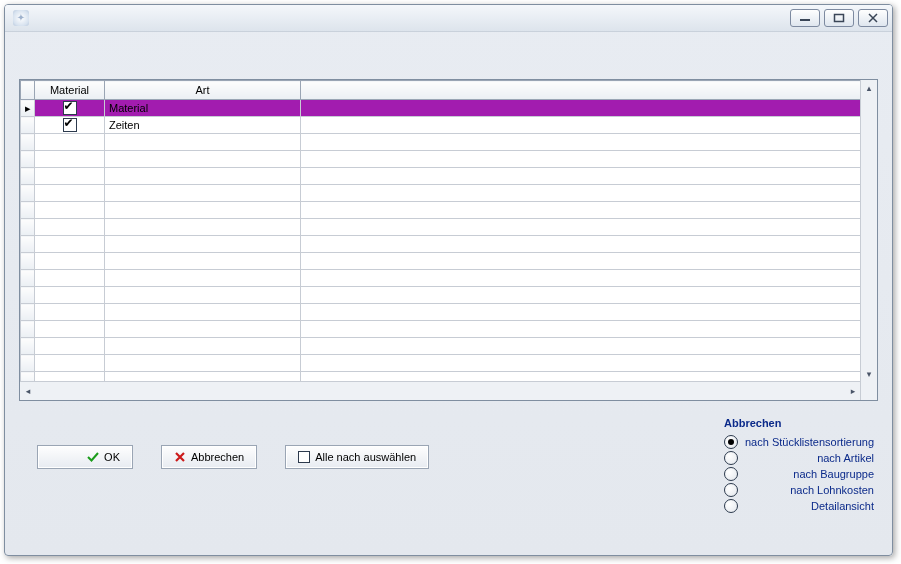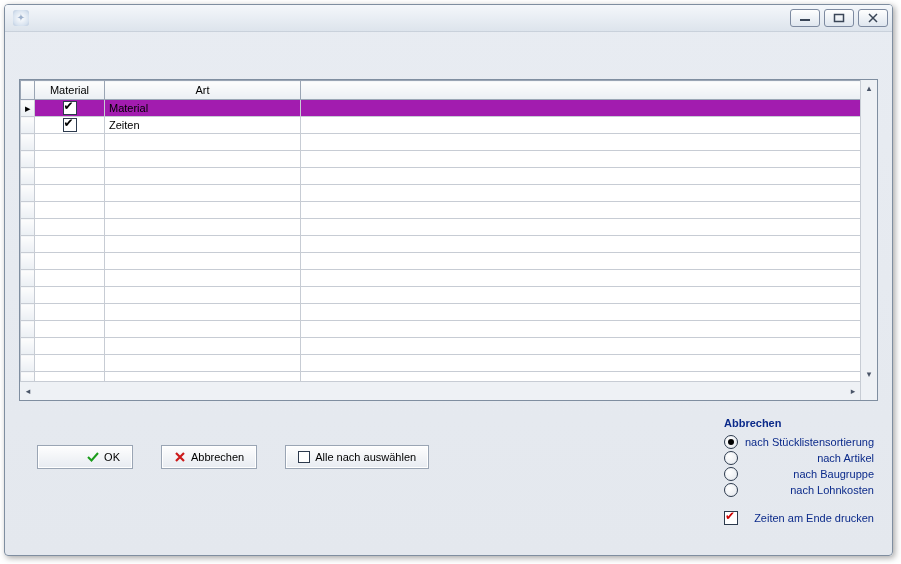--- a/index.html
+++ b/index.html
@@ -464,21 +464,21 @@
               <span>nach Artikel</span>
             </div>
             <div class="radio-row">
               <span class="radio"></span>
               <span>nach Baugruppe</span>
             </div>
             <div class="radio-row">
               <span class="radio"></span>
               <span>nach Lohnkosten</span>
             </div>
+            <div class="radio-row">
+              <span class="radio"></span>
+              <span>Detailansicht</span>
+            </div>
           </div>
-        <div class="check-row">
-          <span id="print-chk" class="chk checked"></span>
-          <span>Zeiten am Ende drucken</span>
-        </div>
       </div>
     </div>
   </div>
 </div>
 
 </body></html>

